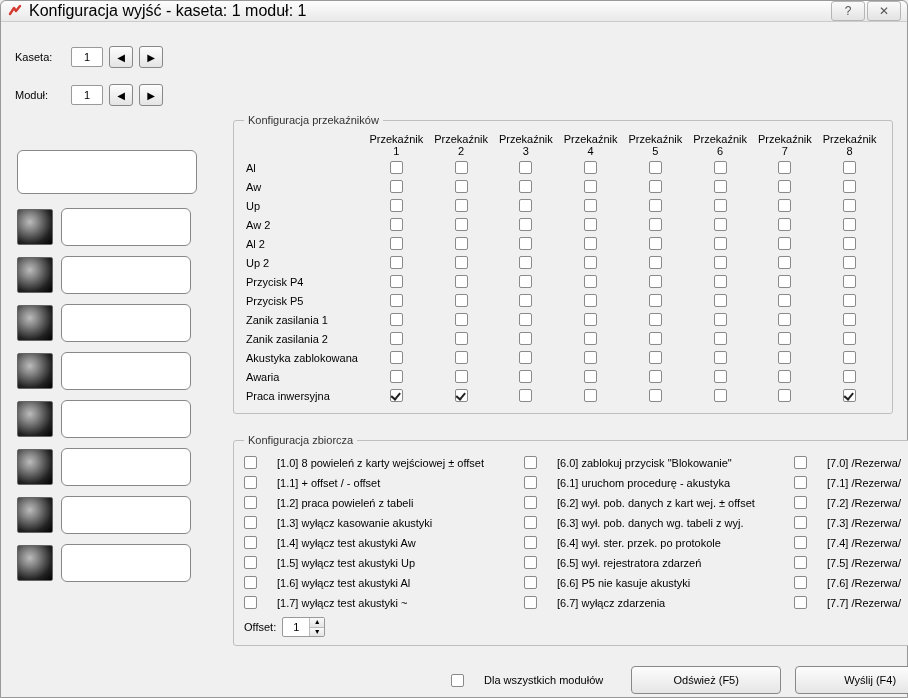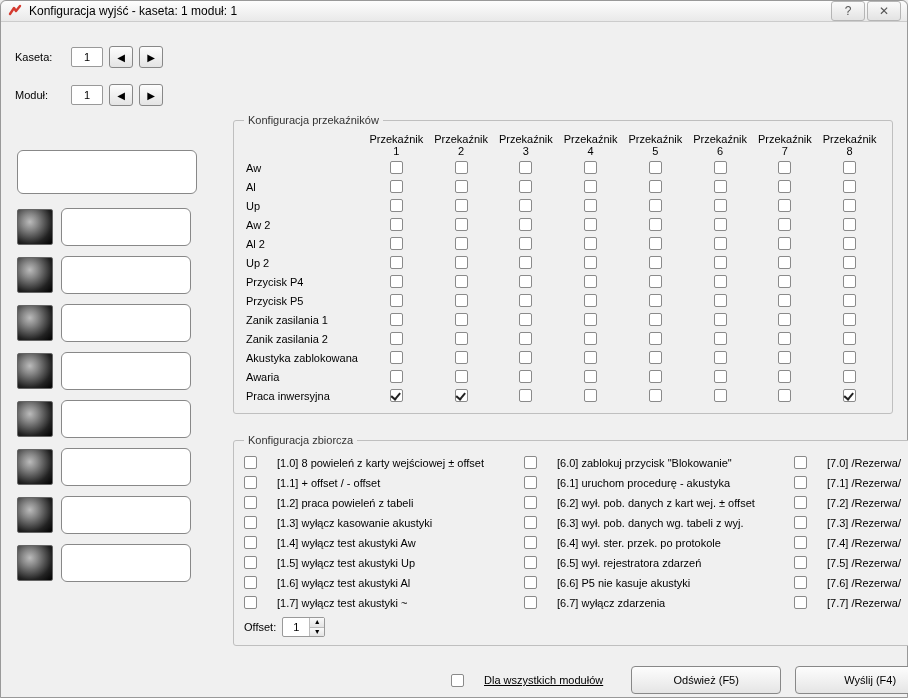--- a/index.html
+++ b/index.html
@@ -26,21 +26,21 @@
     border-bottom: 1px solid #ccc;
     display: flex;
     align-items: center;
     padding: 0 6px;
     border-radius: 6px 6px 0 0;
   }
   .titlebar .appicon {
     width:16px;height:16px;margin-right:6px;
     display:inline-flex;align-items:center;justify-content:center;
   }
-  .titlebar .title { flex: 1; font-size: 12px; }
+  .titlebar .title { flex: 1; font-size: 16px; }
   .titlebar .winbtns { display:flex; gap:0; }
   .titlebar .winbtn {
     width:34px;height:20px;border:1px solid #b5b5b5;
     border-radius:3px;margin-left:2px;
     background:linear-gradient(#fafafa,#e3e3e3);
     display:flex;align-items:center;justify-content:center;
     font-size:12px;color:#555;cursor:pointer;
   }
   .content {
     flex:1;
@@ -129,21 +129,21 @@
   .spinner .spbtn {
     width:14px;height:10px;font-size:7px;line-height:8px;text-align:center;
     background:linear-gradient(#fafafa,#e4e4e4);cursor:pointer;
   }
   .spinner .spbtn + .spbtn { border-top:1px solid #bbb; }
 
   .bottom-bar {
     margin-left:218px;margin-top:6px;
     display:flex;align-items:center;gap:14px;
   }
-  .bottom-bar .spacer { flex:0 0 auto;text-decoration:underline; }
+  .bottom-bar .spacer { flex:0 0 auto; }
   .bigbtn {
     min-width:150px;height:28px;border:1px solid #888;border-radius:4px;
     background:linear-gradient(#fdfdfd,#e5e5e5);cursor:pointer;
     display:inline-flex;align-items:center;justify-content:center;font-size:11px;
   }
 </style>
 </head>
 <body>
 
 <div class="window">
@@ -228,32 +228,32 @@
                 <th>Przekaźnik 3</th>
                 <th>Przekaźnik 4</th>
                 <th>Przekaźnik 5</th>
                 <th>Przekaźnik 6</th>
                 <th>Przekaźnik 7</th>
                 <th>Przekaźnik 8</th>
               </tr>
             </thead>
           <tbody id="relay-body">
               <tr>
+                <td class="rowhdr">Al</td>
+                <td><span class="cb"></span></td>
+                <td><span class="cb"></span></td>
+                <td><span class="cb"></span></td>
+                <td><span class="cb"></span></td>
+                <td><span class="cb"></span></td>
+                <td><span class="cb"></span></td>
+                <td><span class="cb"></span></td>
+                <td><span class="cb"></span></td>
+              </tr>
+              <tr>
                 <td class="rowhdr">Aw</td>
-                <td><span class="cb"></span></td>
-                <td><span class="cb"></span></td>
-                <td><span class="cb"></span></td>
-                <td><span class="cb"></span></td>
-                <td><span class="cb"></span></td>
-                <td><span class="cb"></span></td>
-                <td><span class="cb"></span></td>
-                <td><span class="cb"></span></td>
-              </tr>
-              <tr>
-                <td class="rowhdr">Al</td>
                 <td><span class="cb"></span></td>
                 <td><span class="cb"></span></td>
                 <td><span class="cb"></span></td>
                 <td><span class="cb"></span></td>
                 <td><span class="cb"></span></td>
                 <td><span class="cb"></span></td>
                 <td><span class="cb"></span></td>
                 <td><span class="cb"></span></td>
               </tr>
               <tr>

